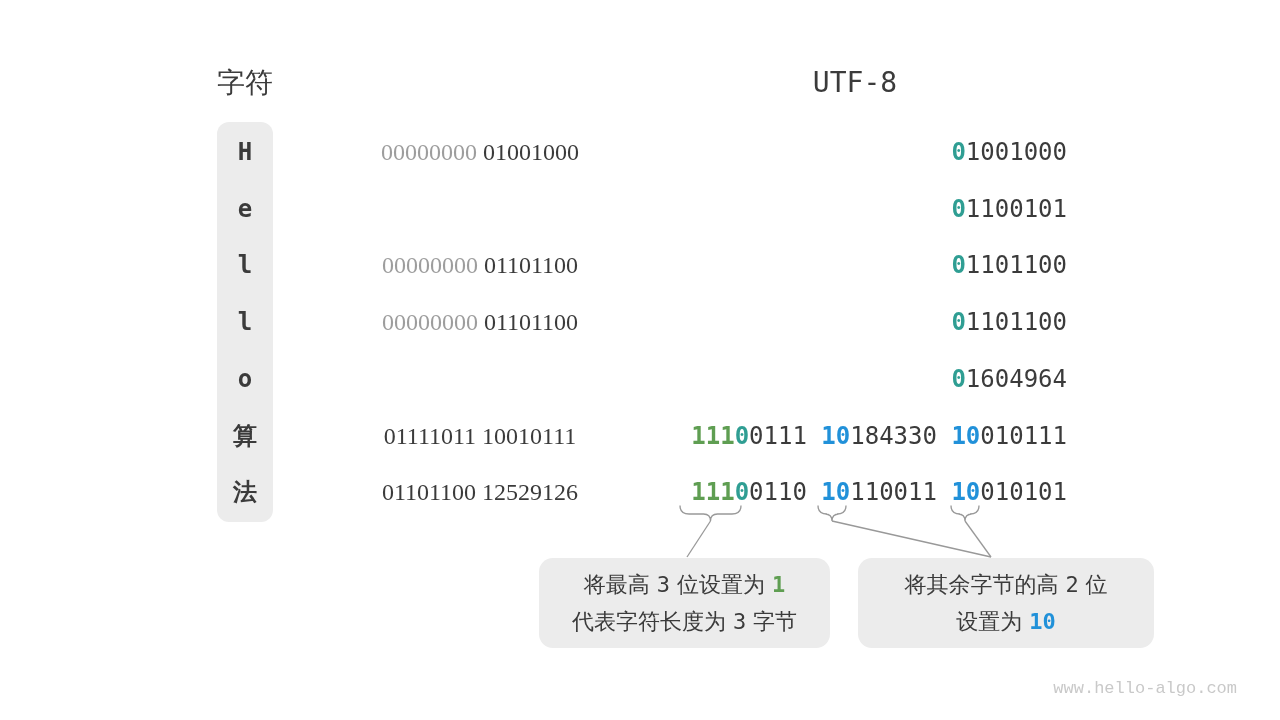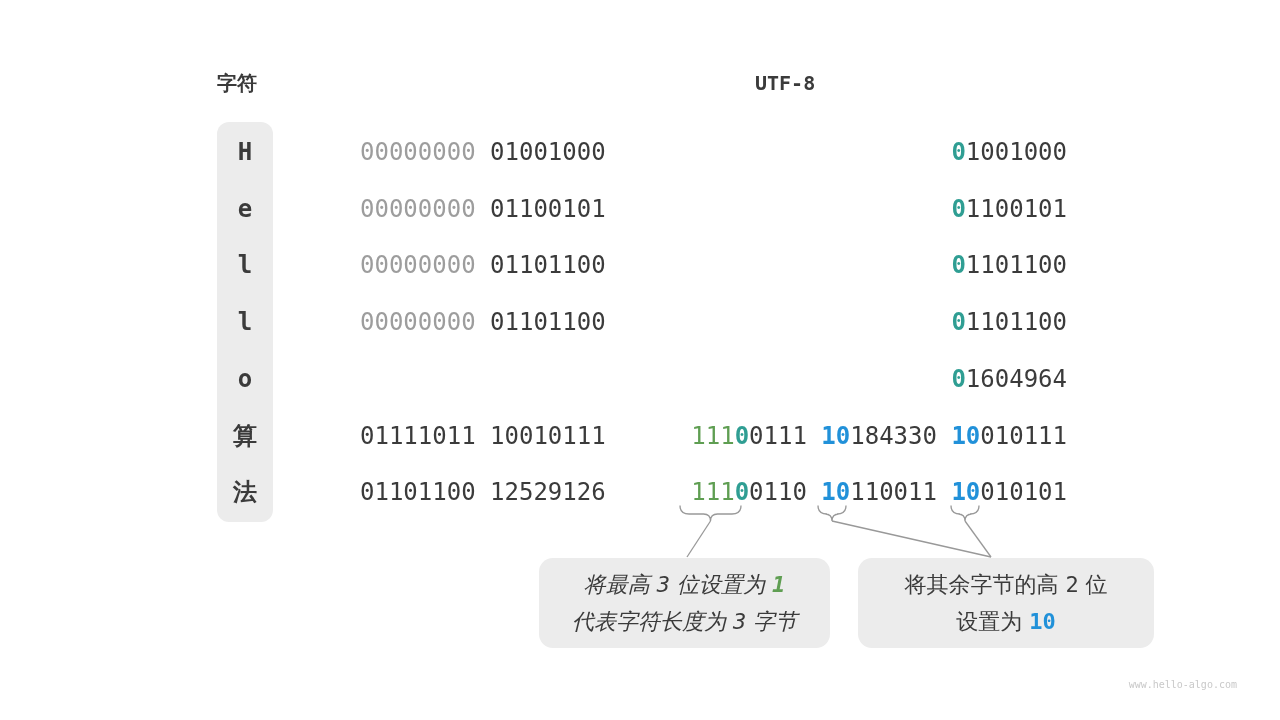--- a/index.html
+++ b/index.html
@@ -4,79 +4,78 @@
 <style>
   :root{
     --dark:#3b3b3b; --gray:#9d9d9d; --green:#5f9e52; --teal:#2f9e93;
     --blue:#2191d9; --boxbg:#ececec; --line:#999999; --wm:#c9c9c9;
   }
   html,body{margin:0;padding:0;background:#ffffff;}
   body{font-family:"DejaVu Sans","Liberation Sans",sans-serif;}
   .mono{font-family:"DejaVu Sans Mono","Liberation Mono",monospace;}
   .canvas{position:relative;width:1280px;height:720px;background:#ffffff;overflow:hidden;}
 
-  .hdr{position:absolute;top:60px;height:46px;line-height:46px;font-weight:bold;
-       font-size:20px;color:var(--dark);text-align:left;}
+  .hdr{position:absolute;top:60px;height:46px;line-height:46px;font-weight:normal;
+       font-size:28px;color:var(--dark);text-align:center;}
   .hdr-char{left:217px;width:56px;}
   .hdr-unicode{left:352px;width:256px;}
   .hdr-utf8{left:755px;width:200px;}
 
   .charcol-bg{position:absolute;left:217px;top:122px;width:56px;height:400px;
               background:var(--boxbg);border-radius:12px;}
 
   .row{position:absolute;left:0;width:1280px;height:56px;line-height:56px;}
   .cell{position:absolute;font-size:24px;white-space:pre;
         font-family:"DejaVu Sans Mono","Liberation Mono",monospace;}
   .cell-char{left:217px;width:56px;text-align:center;font-weight:bold;color:var(--dark);}
   .cell-char.cjk{font-family:"DejaVu Sans","Liberation Sans",sans-serif;}
-  .cell-unicode{left:360px;width:280px;text-align:left;}
+  .cell-unicode{left:340px;width:280px;text-align:center;font-family:Liberation Serif, serif;}
   .cell-utf8{left:580px;width:487px;text-align:right;}
 
   .c-dark{color:var(--dark);}
   .c-gray{color:var(--gray);}
-  .c-green{color:var(--green);font-weight:normal;}
+  .c-green{color:var(--green);font-weight:bold;}
   .c-teal{color:var(--teal);font-weight:bold;}
   .c-blue{color:var(--blue);font-weight:bold;}
 
   .overlay{position:absolute;left:0;top:0;pointer-events:none;}
 
   .callout{position:absolute;top:558px;height:90px;background:var(--boxbg);
            border-radius:14px;display:flex;flex-direction:column;justify-content:center;
            align-items:center;font-size:22px;color:var(--dark);}
   .callout .line{line-height:37px;white-space:pre;}
-  .callout-1{left:539px;width:291px;font-style:italic;}
+  .callout-1{left:539px;width:291px;}
   .callout-2{left:858px;width:296px;}
   .seg-num{font-family:"DejaVu Sans Mono","Liberation Mono",monospace;}
   .seg-green{font-family:"DejaVu Sans Mono","Liberation Mono",monospace;
              font-weight:bold;color:var(--green);}
   .seg-blue{font-family:"DejaVu Sans Mono","Liberation Mono",monospace;
             font-weight:bold;color:var(--blue);}
 
   .watermark{position:absolute;left:1040px;width:197px;top:679px;text-align:right;
-             font-size:10px;color:var(--wm);}
+             font-size:17px;color:var(--wm);font-family:Liberation Mono, monospace;}
 </style>
 </head>
 <body>
 
 <div class="canvas">
 
   <div class="hdr hdr-char">字符</div>
   <div class="hdr hdr-utf8 mono">UTF-8</div>
 
   <div class="charcol-bg"></div>
 
   <div id="rows">
       <div class="row" style="top: 124px;">
         <div class="cell cell-char">H</div>
         <div class="cell cell-unicode"><span class="c-gray">00000000</span><span class="c-dark"> 01001000</span></div>
         <div class="cell cell-utf8"><span class="c-teal">0</span><span class="c-dark">1001000</span></div>
       </div>
       <div class="row" style="top: 180.7px;">
         <div class="cell cell-char">e</div>
-        <div class="cell cell-unicode"><span class="c-gray">00000000</span><span class="c-dark"> 01100101</span></div>
         <div class="cell cell-utf8"><span class="c-teal">0</span><span class="c-dark">1100101</span></div>
       </div>
       <div class="row" style="top: 237.4px;">
         <div class="cell cell-char">l</div>
         <div class="cell cell-unicode"><span class="c-gray">00000000</span><span class="c-dark"> 01101100</span></div>
         <div class="cell cell-utf8"><span class="c-teal">0</span><span class="c-dark">1101100</span></div>
       </div>
       <div class="row" style="top: 294.1px;">
         <div class="cell cell-char">l</div>
         <div class="cell cell-unicode"><span class="c-gray">00000000</span><span class="c-dark"> 01101100</span></div>

